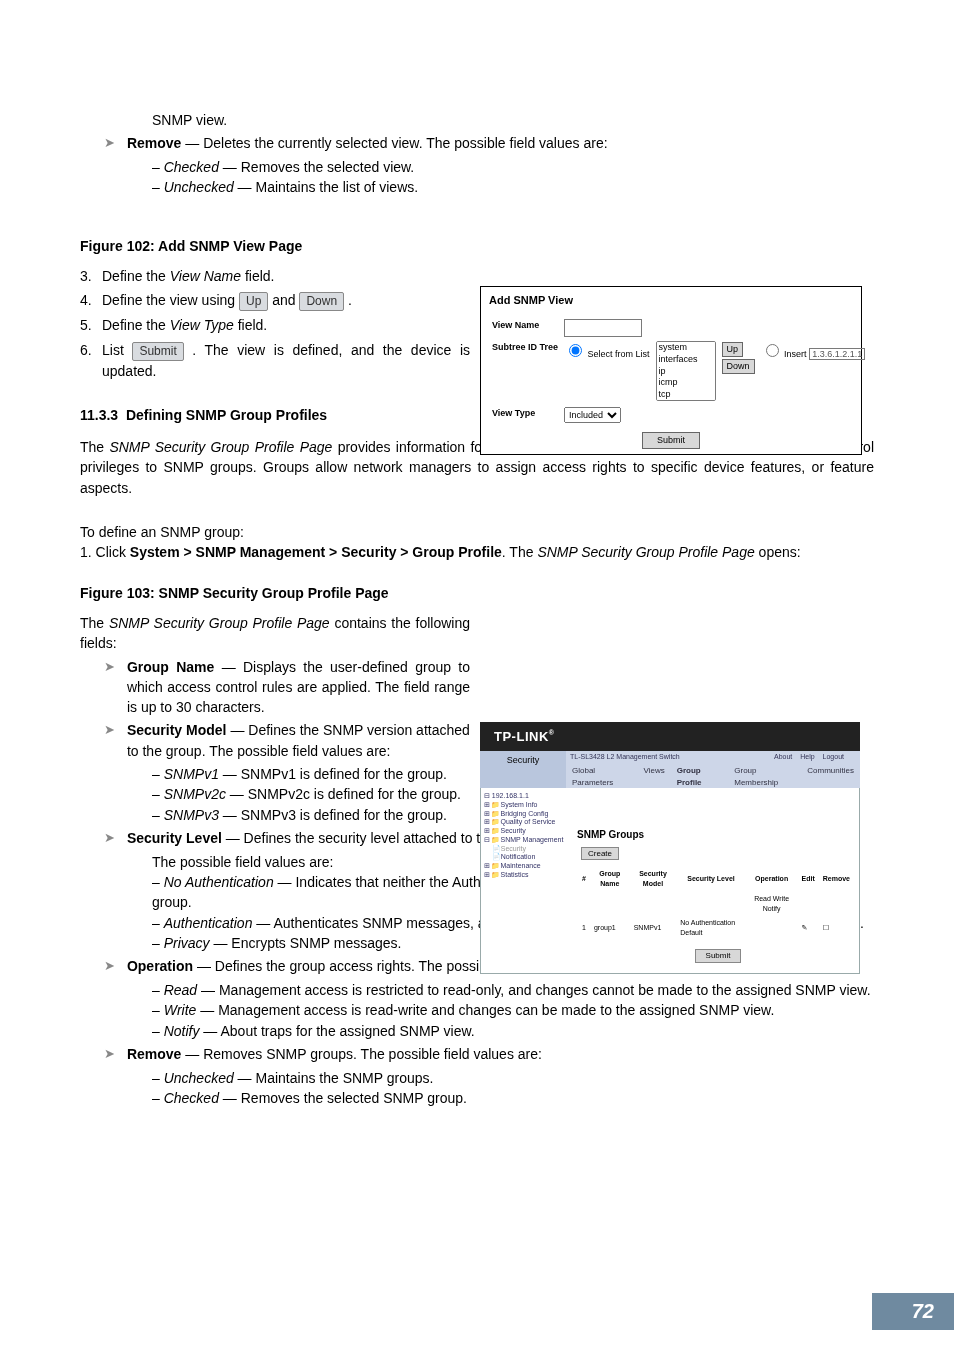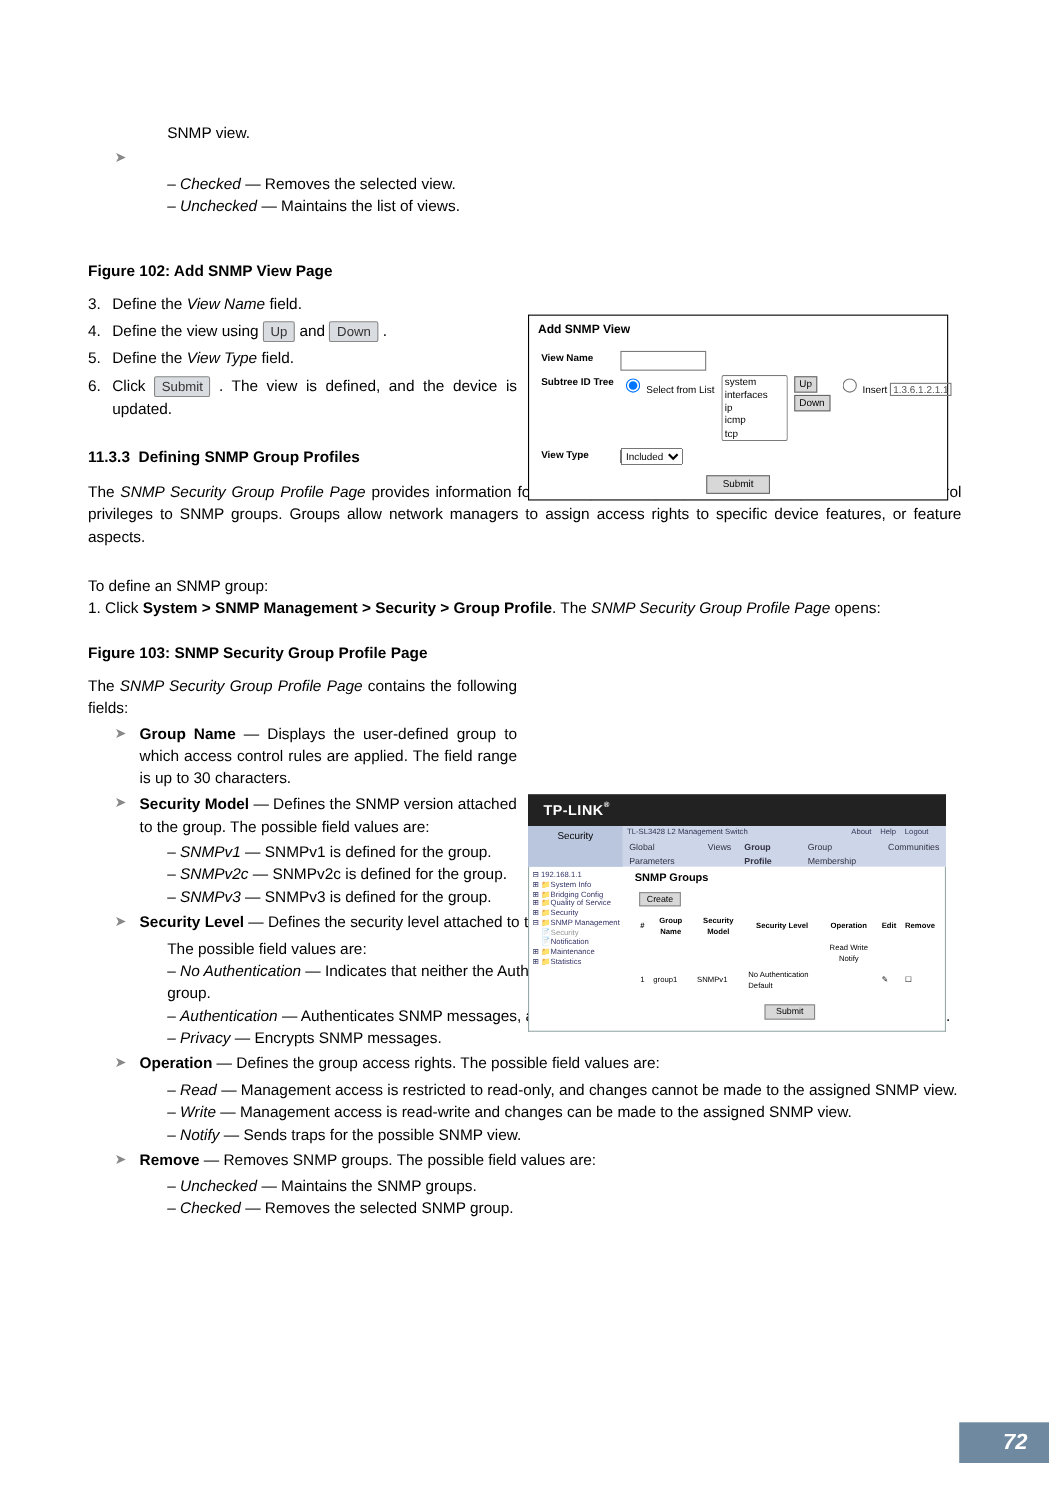--- a/index.html
+++ b/index.html
@@ -54,21 +54,21 @@
     background:#fff;
   }
   .fig103 .bar { background:#222; color:#fff; padding:6px 8px 4px 14px; font-weight:bold;
     letter-spacing:0.5px; font-size:13px; font-family:Arial; }
   .fig103 .tabrow { display:flex; background:#cdd6e8; font-size:8px; }
   .fig103 .navcell { width:86px; background:#b9c6dd; text-align:center; padding:3px 0; font-size:9px;}
   .fig103 .subtabs { flex:1; display:flex; }
   .fig103 .subtabs span { padding:2px 6px 0 6px; font-size:8px; color:#334;}
   .fig103 .content { display:flex; border-left:1px solid #9aa; border-right:1px solid #9aa; border-bottom:1px solid #9aa; background:#fff;}
   .fig103 .tree { width:86px; padding:4px 3px; font-size:7px; color:#336; line-height:1.25;}
-  .fig103 .main { flex:1; padding:4px;}
+  .fig103 .main { flex:1; padding:4px;margin-top:36px;}
   .fig103 .create { display:inline-block; border:1px solid #888; background:#d8d8d8; padding:0 6px; font-size:8px; margin:4px 0 6px 4px;}
   .fig103 th, .fig103 td { font-size:7px; padding:1px 3px;}
   .fig103 .hdr { font-weight:bold;}
   .fig103 .linkrow span { color:#335; margin-right:6px;}
   .left-col { width: 390px; }
 
   .pagefoot {
     position:absolute; right:0; bottom:30px;
     background:#6f8aa0; color:#fff; font-weight:bold; font-style:italic;
     font-size:20px; padding:4px 20px 4px 40px;
@@ -80,20 +80,23 @@
 </style>
 </head>
 <body>
 
 <div class="page">
 
   <div class="indent-2">SNMP view.</div>
 
   <div class="bullet-row">
     <span class="bullet-arrow">➤</span>
+    <div>
+      <strong>Remove</strong><span> — Deletes the currently selected view. The possible field values are:</span>
+    </div>
   </div>
   <div class="indent-2">
     – <em>Checked</em><span> — Removes the selected view.</span>
   </div>
   <div class="indent-2">
     – <em>Unchecked</em><span> — Maintains the list of views.</span>
   </div>
 
   <div style="height:18px"></div>
 
@@ -165,21 +168,21 @@
         <span> .</span>
       </span>
     </div>
     <div class="ol-step">
       <span class="num">5.</span>
       <span><span>Define the </span><em>View Type</em><span> field.</span></span>
     </div>
     <div class="ol-step justify">
       <span class="num">6.</span>
       <span>
-        <span>Click </span>
+        <span>List </span>
         <span class="btn-img">Submit</span>
         <span>. The view is defined, and the device is updated.</span>
       </span>
     </div>
   </div>
 
   <h2 class="sec">
     <span>11.3.3</span>&nbsp;&nbsp;<span>Defining SNMP Group Profiles</span>
   </h2>
 
@@ -309,21 +312,21 @@
   <div class="indent-2">– <em>Privacy</em><span> — Encrypts SNMP messages.</span></div>
 
   <div class="bullet-row">
     <span class="bullet-arrow">➤</span>
     <div>
       <strong>Operation</strong><span> — Defines the group access rights. The possible field values are:</span>
     </div>
   </div>
   <div class="indent-2">– <em>Read</em><span> — Management access is restricted to read-only, and changes cannot be made to the assigned SNMP view.</span></div>
   <div class="indent-2">– <em>Write</em><span> — Management access is read-write and changes can be made to the assigned SNMP view.</span></div>
-  <div class="indent-2">– <em>Notify</em><span> — Sends traps for the possible SNMP view.</span></div>
+  <div class="indent-2">– <em>Notify</em><span> — About traps for the assigned SNMP view.</span></div>
 
   <div class="bullet-row">
     <span class="bullet-arrow">➤</span>
     <div>
       <strong>Remove</strong><span> — Removes SNMP groups. The possible field values are:</span>
     </div>
   </div>
   <div class="indent-2">– <em>Unchecked</em><span> — Maintains the SNMP groups.</span></div>
   <div class="indent-2">– <em>Checked</em><span> — Removes the selected SNMP group.</span></div>
 

